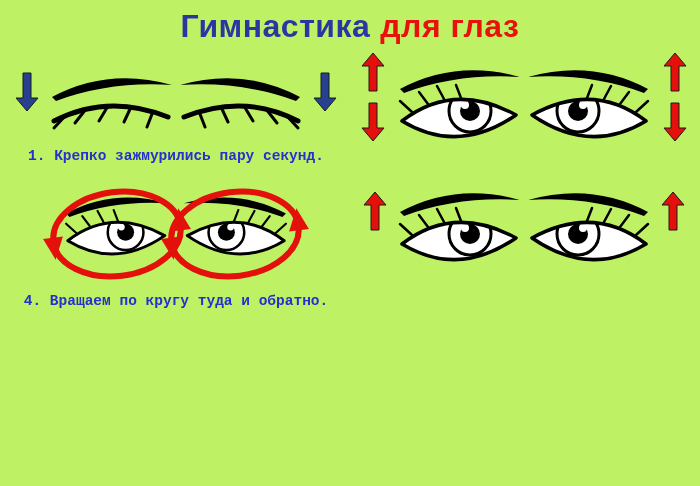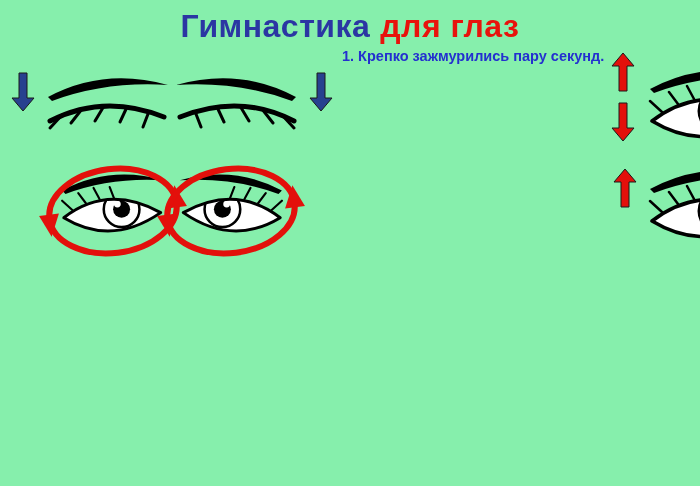--- a/index.html
+++ b/index.html
@@ -1,19 +1,19 @@
 <!DOCTYPE html>
 <html><head>
 <meta charset="utf-8">
 <style>
   html,body { margin:0; padding:0; background:#ffffff; }
   .poster {
     position:relative;
     width:700px; height:486px;
-    background:#86efac;
+    background:#bef264;
     font-family:"Liberation Sans", sans-serif;
     overflow:hidden;
   }
   .title {
     margin:8px 0 2px 0;
     text-align:center;
     font-size:32px;
     font-weight:bold;
     letter-spacing:0.5px;
   }
@@ -21,23 +21,24 @@
   .t-red  { color:#e8120c; margin-left:10px; }
   .grid {
     display:grid;
     grid-template-columns:1fr 1fr;
     column-gap:0;
     row-gap:0;
     padding:0 2px;
   }
   .panel {
     display:flex;
-    flex-direction:row;
-    align-items:flex-start;
+    flex-direction:column;
+    align-items:center;
     justify-content:flex-start;
+    font-family:Liberation Mono, monospace;
   }
   .panel svg { display:block; }
   .caption {
     font-weight:bold;
     font-size:14.5px;
     margin:1px 0 6px 0;
     white-space:nowrap;
     text-align:center;
   }
   .caption.blue { color:#2430cf; }
@@ -127,20 +128,21 @@
           <ellipse cx="111" cy="64" rx="64" ry="42" fill="none" stroke="#e3100b" stroke-width="6"></ellipse>
           <polygon points="47,82 37,60 57,60" fill="#e3100b"></polygon>
           <polygon points="175,46 165,68 185,68" fill="#e3100b"></polygon>
         </g>
         <g transform="rotate(-7 229 64)">
           <ellipse cx="229" cy="64" rx="64" ry="42" fill="none" stroke="#e3100b" stroke-width="6"></ellipse>
           <polygon points="165,82 155,60 175,60" fill="#e3100b"></polygon>
           <polygon points="293,46 283,68 303,68" fill="#e3100b"></polygon>
         </g>
       </svg>
+      <p class="caption blue">4. Вращаем по кругу туда и обратно.</p>
     </section>
 
 
     <section class="panel">
       <svg width="340" height="100" viewBox="0 0 340 100">
         <use href="#arrow" class="red-arrow" transform="translate(10,22)"></use>
         <use href="#arrow" class="red-arrow" transform="translate(308,22)"></use>
         <use href="#eye-open" transform="translate(40,12)"></use>
         <use href="#eye-open" transform="translate(300,12) scale(-1,1)"></use>
       </svg>

